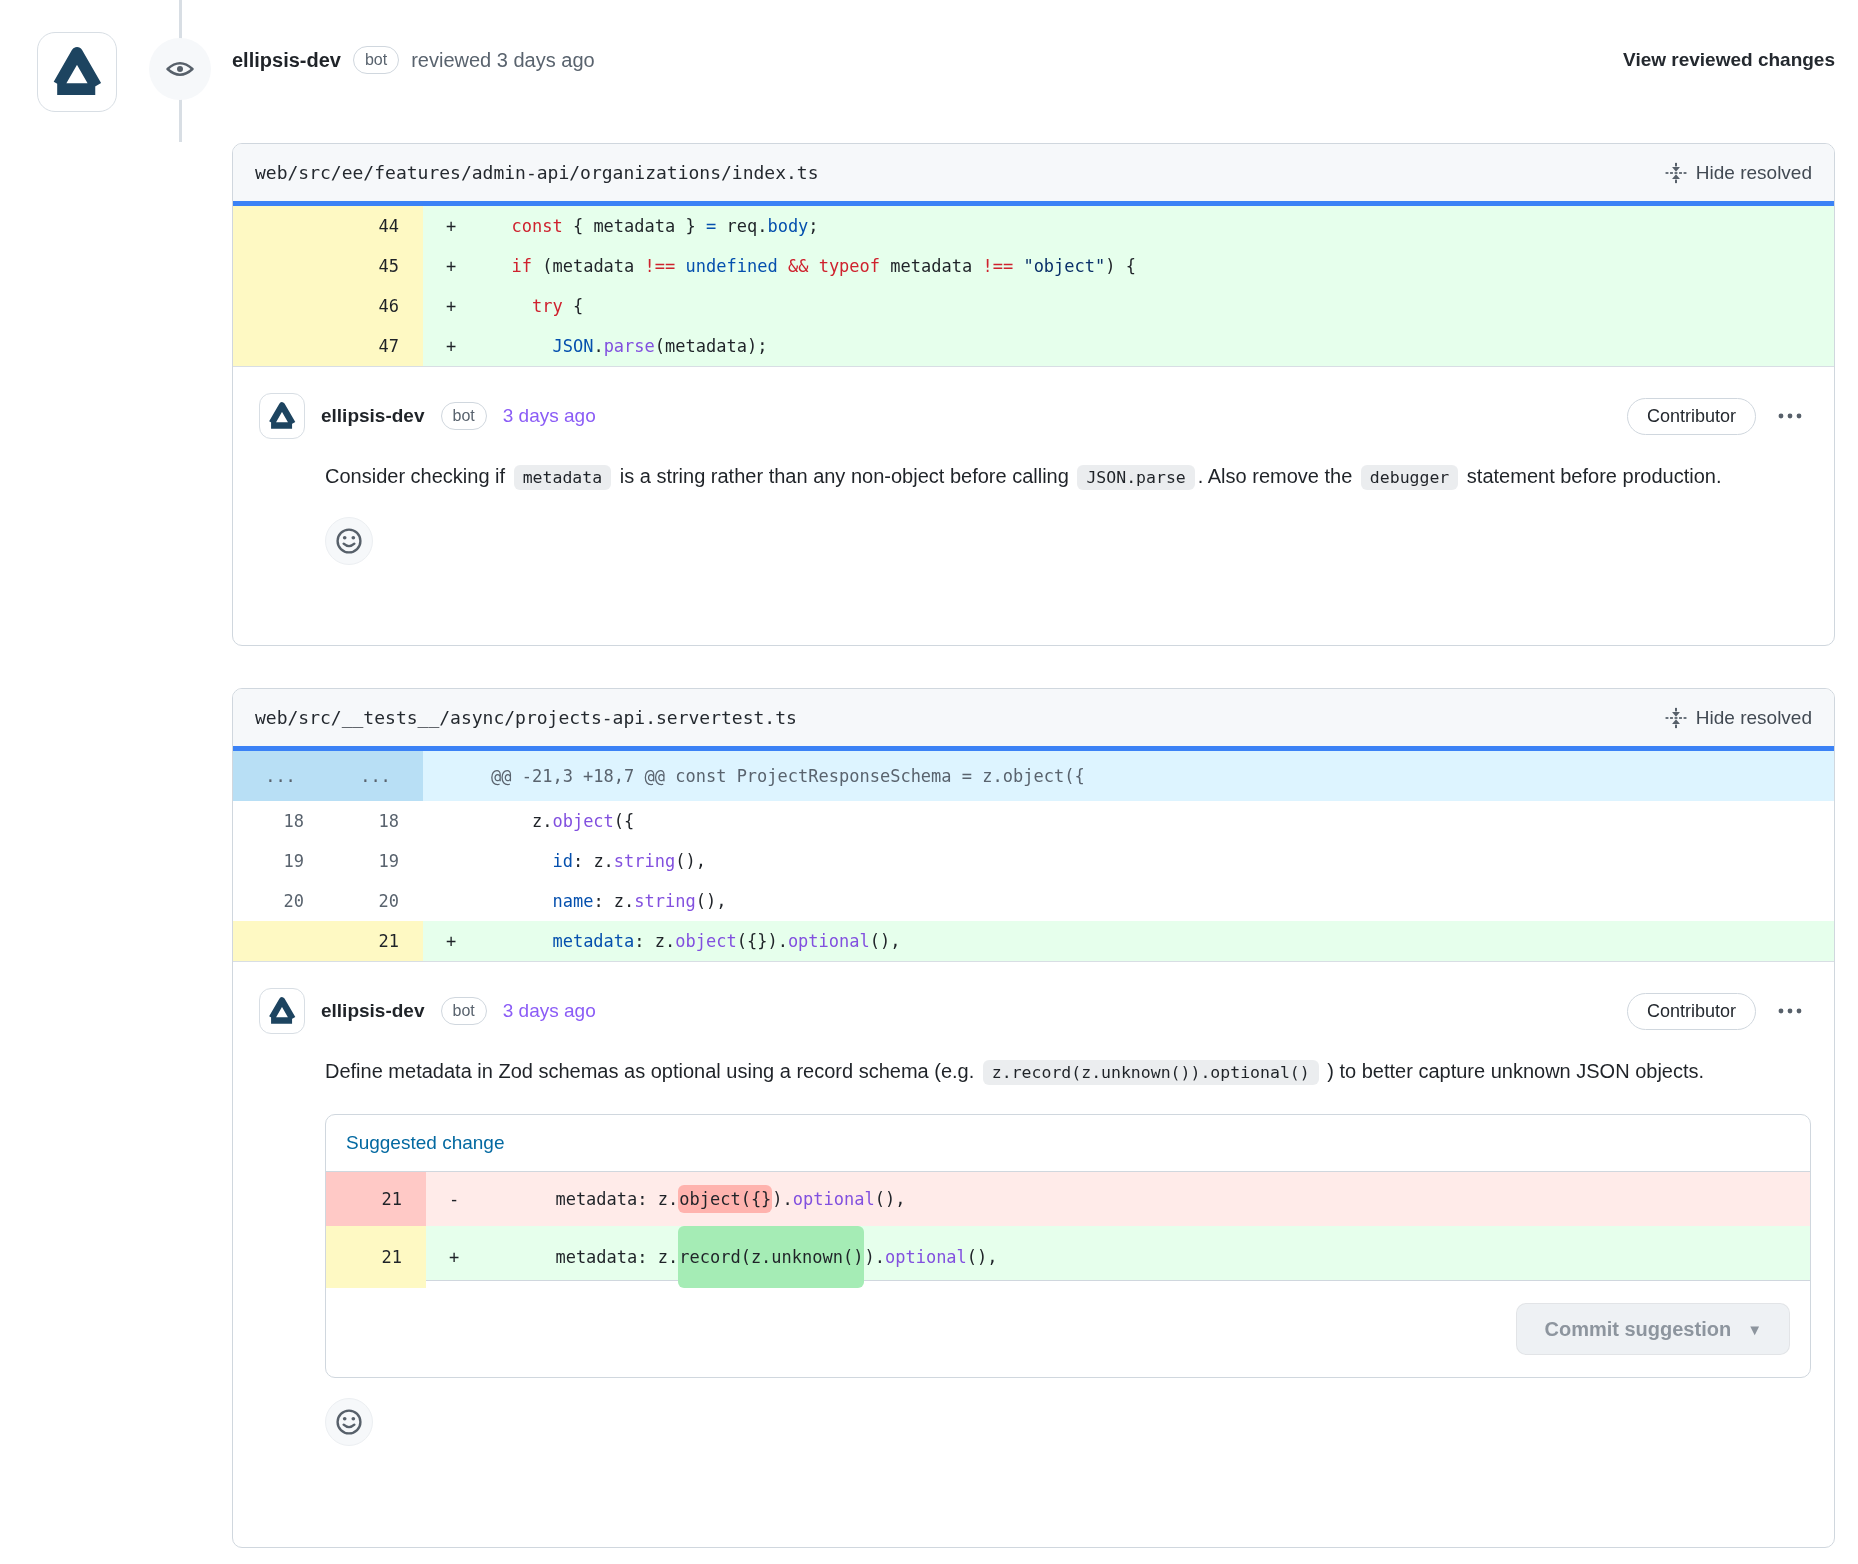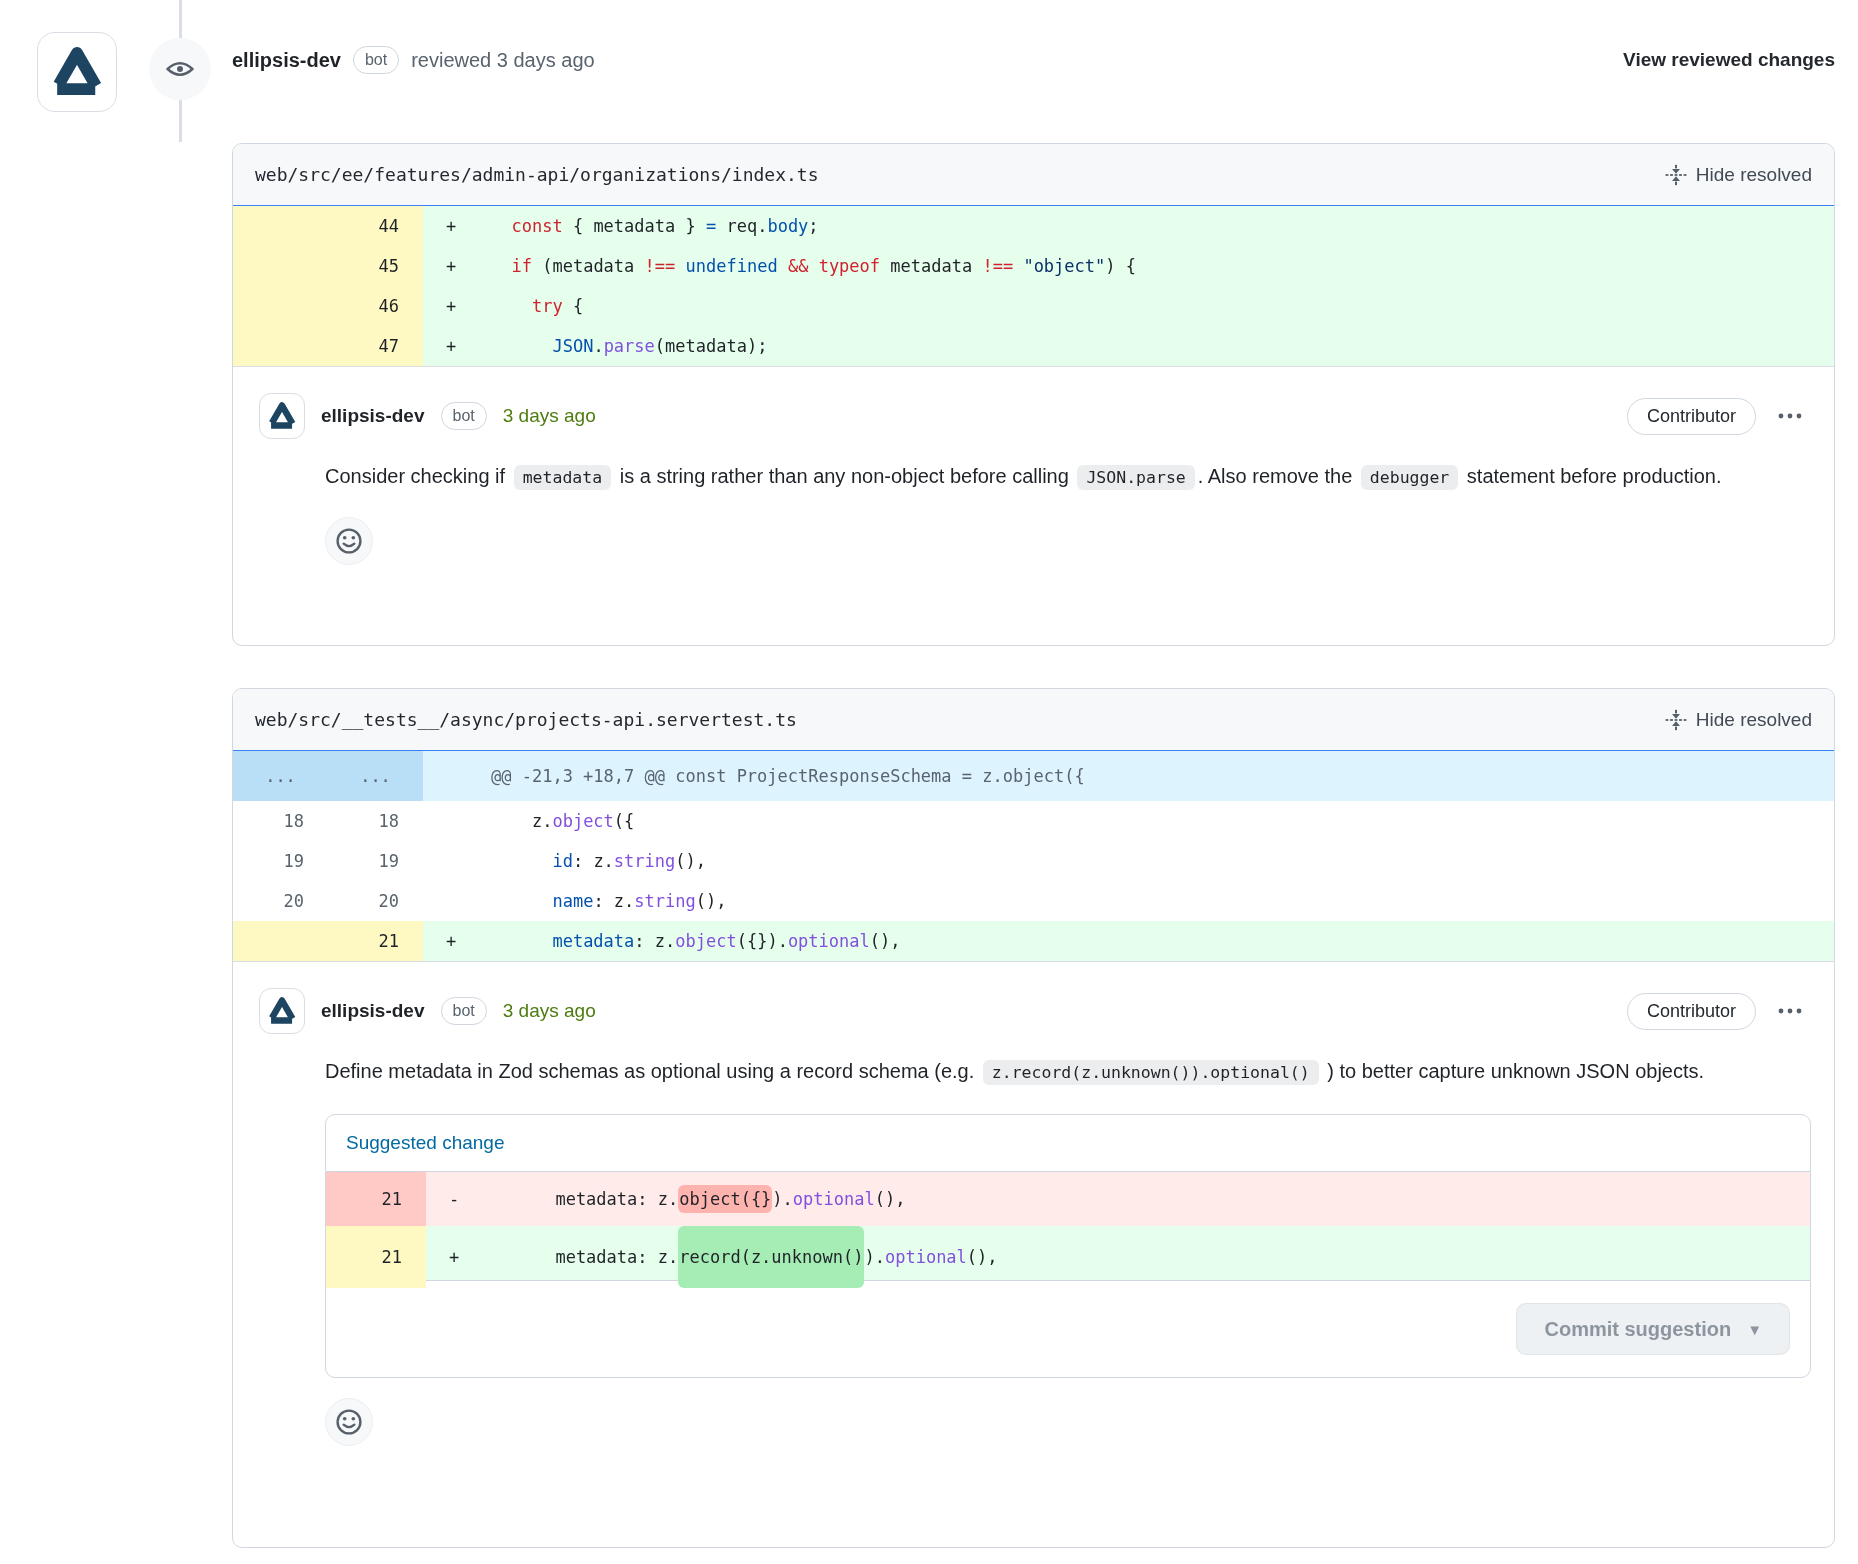--- a/index.html
+++ b/index.html
@@ -36,21 +36,21 @@
   .view-link { font-weight:600; color:#24292f; font-size:19px; cursor:pointer; }
 
   
   .card {
     position:absolute; left:232px; width:1603px; background:#fff;
     border:1px solid #d0d7de; border-radius:10px; overflow:hidden;
   }
   #card1 { top:143px; height:503px; }
   #card2 { top:688px; height:860px; }
   .file-head {
-    height:62px; background:#f6f8fa; border-bottom:1px solid #3b82f6;
+    height:62px; background:#f6f8fa; border-bottom:5px solid #3b82f6;
     display:flex; align-items:center; padding:0 22px;
   }
   .file-path { font-family:"DejaVu Sans Mono", monospace; font-size:18px; color:#24292f; }
   .hide-resolved { display:flex; align-items:center; gap:9px; color:#424a53; font-size:19px; cursor:pointer; }
 
   
   .diff { border-bottom:1px solid #d8dee4; }
   .drow { display:grid; grid-template-columns:95px 95px 56px 1fr; align-items:stretch;
           font-family:"DejaVu Sans Mono", monospace; font-size:17px; }
   .diff .drow { height:40px; }
@@ -72,21 +72,21 @@
   .drow.del .hl { background:#ffb3ae; border-radius:6px; padding:4px 1px; }
 
   
   .comment { padding:26px 26px 30px 26px; }
   .c-head { display:flex; align-items:center; gap:16px; }
   .avatar-sm {
     width:46px; height:46px; border:1px solid #d8dee4; border-radius:12px; background:#fff;
     display:flex; align-items:center; justify-content:center; flex:none;
   }
   .c-name { font-weight:700; font-size:19px; color:#1f2328; }
-  .c-time { color:#4d7c0f; font-size:19px; cursor:pointer; }
+  .c-time { color:#8b5cf6; font-size:19px; cursor:pointer; }
   .role-pill {
     border:1px solid #d0d7de; border-radius:999px; padding:7px 19px;
     font-size:18px; color:#24292f; background:#fff; cursor:pointer;
   }
   .kebab { width:36px; display:flex; align-items:center; justify-content:center; cursor:pointer; }
   .c-body { margin:18px 0 0 66px; font-size:20px; line-height:38px; color:#1f2328; max-width:1486px; }
   .ichip {
     font-family:"DejaVu Sans Mono", monospace; font-size:16.5px;
     background:rgba(175,184,193,0.25); padding:3px 9px; border-radius:6px; margin:0 3px;
     white-space:nowrap;

